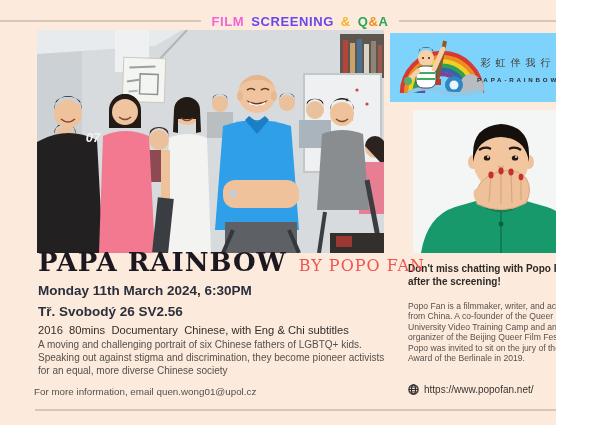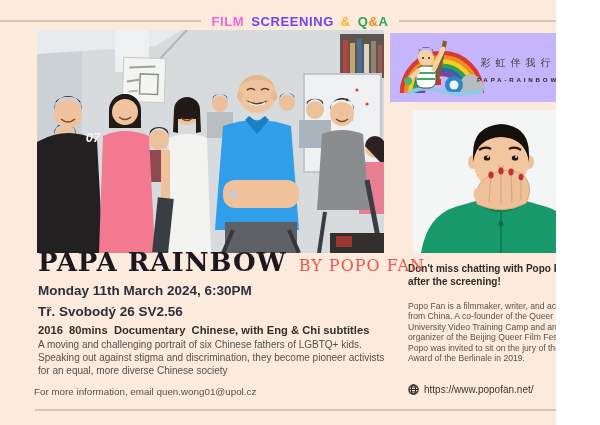--- a/index.html
+++ b/index.html
@@ -11,21 +11,21 @@
   .header-row{position:absolute;left:0;top:12px;width:600px;height:18px;
     display:flex;align-items:center;}
   .rule{flex:1;height:2px;background:#d9c7b6;}
   .header-title{display:flex;align-items:center;gap:7px;margin:0 10px;
     font-weight:bold;font-size:13px;letter-spacing:.6px;}
   .qa{display:flex;gap:0;}
   
   .photo-left{position:absolute;left:37px;top:30px;width:347px;height:223px;}
   
   .logo-box{position:absolute;left:390px;top:33px;width:172px;height:69px;
-    background:#c4b5fd;}
+    background:#7dd3fc;}
   
   .photo-right{position:absolute;left:413px;top:110px;width:175px;height:143px;}
   
   .chat-note{position:absolute;left:408px;top:262px;width:182px;
     font-size:10px;font-weight:bold;color:#2e2a26;line-height:1.3;}
   .bio{position:absolute;left:408px;top:301px;width:182px;
     font-size:8.6px;color:#57524d;line-height:1.21;}
   .website{position:absolute;left:408px;top:384px;display:flex;
     align-items:center;gap:5px;font-size:10px;color:#3a3531;}
   
@@ -33,21 +33,21 @@
     align-items:baseline;}
   .title{margin:0;font-family:"DejaVu Serif",serif;font-weight:800;
     font-size:26px;letter-spacing:1px;color:#1b1820;line-height:1.1;}
   .byline{font-family:"DejaVu Serif",serif;font-size:16px;margin-left:12px;
     letter-spacing:1px;}
   .date-line{position:absolute;left:38px;top:283px;font-size:13.5px;
     font-weight:bold;color:#2b2f3b;}
   .venue-line{position:absolute;left:38px;top:304px;font-size:13.5px;
     font-weight:bold;color:#2b2f3b;}
   .details-line{position:absolute;left:38px;top:324px;font-size:11.2px;
-    font-weight:bold;color:#322f2b;white-space:pre-wrap;text-align:right;}
+    font-weight:normal;color:#322f2b;white-space:pre-wrap;text-align:right;}
   .synopsis{position:absolute;left:38px;top:339px;width:354px;
     font-size:10px;color:#55504b;line-height:1.28;white-space:pre-wrap;}
   .contact{position:absolute;left:34px;top:386px;font-size:9.8px;color:#55504b;}
   .footer-rule{position:absolute;left:35px;top:409px;width:530px;height:1.5px;
     background:#d9c7b6;}
 </style>
 </head>
 <body>
 
 <div class="page">

